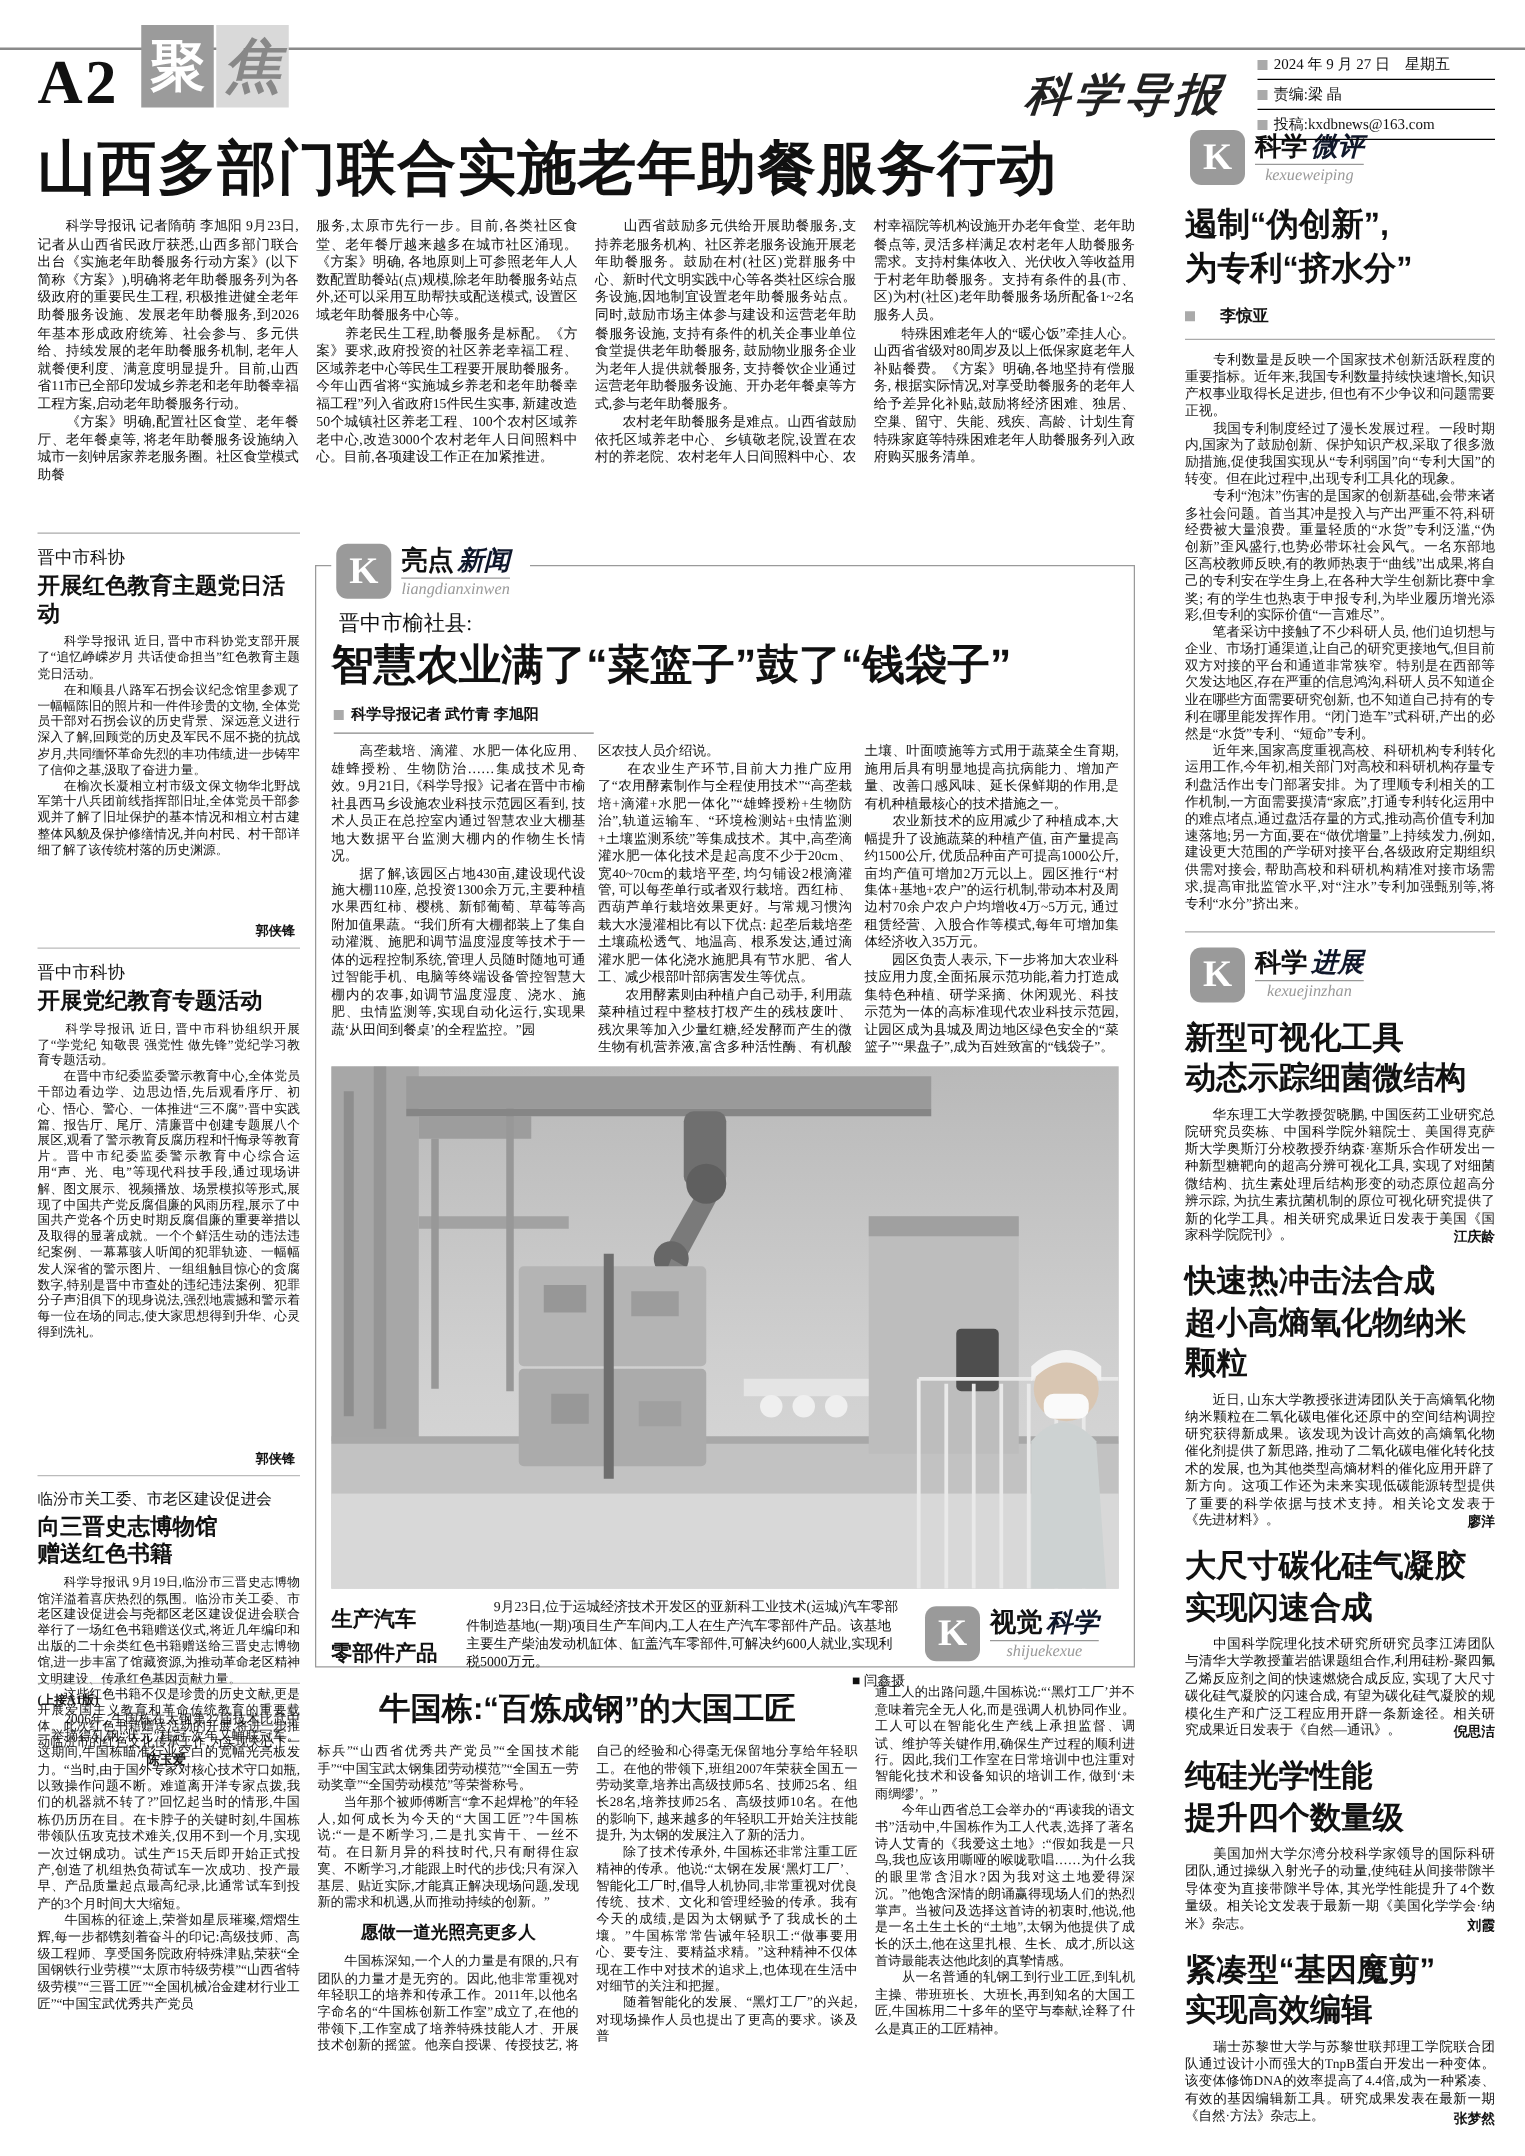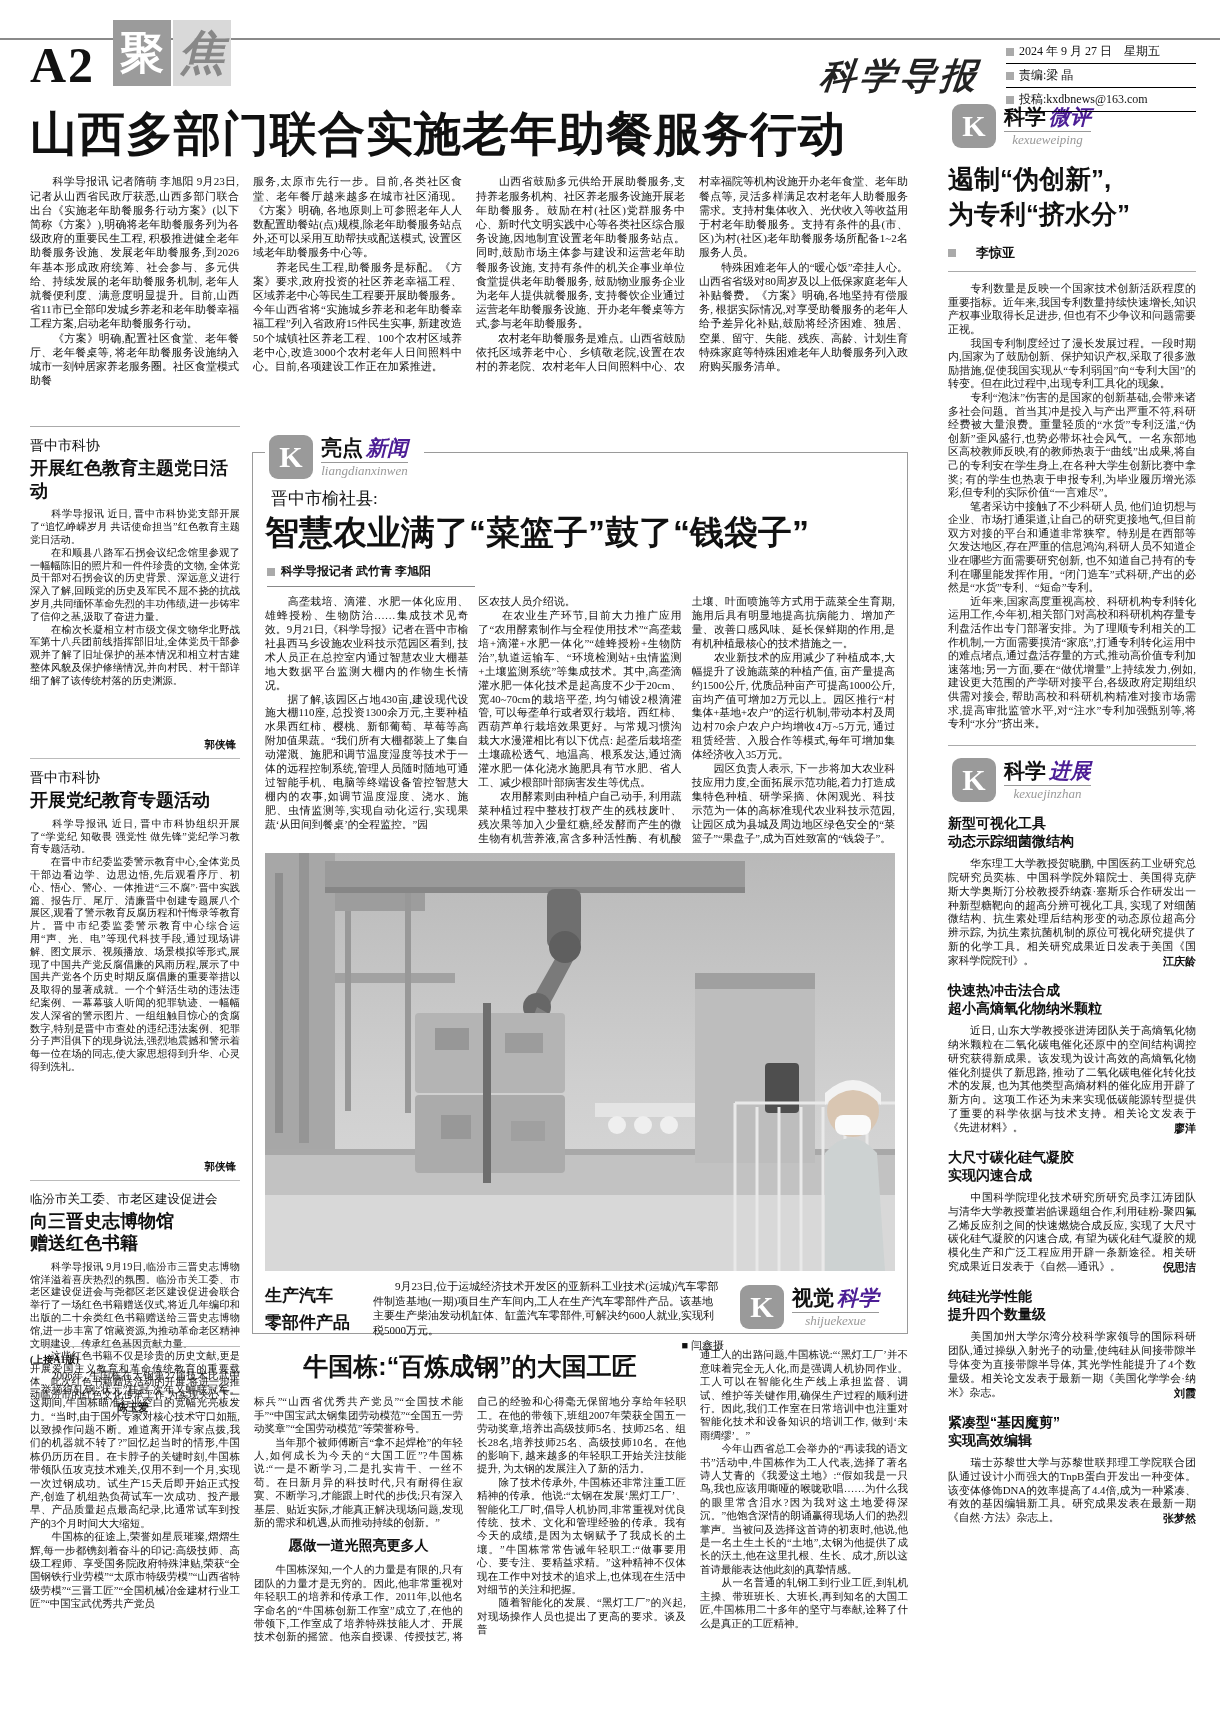--- a/index.html
+++ b/index.html
@@ -49,21 +49,21 @@
   .lc-art:last-child .lc-author{ border-bottom:none;text-align:center; }
   
   .highlight-box{ flex:1; border:1px solid #9a9a9a; margin-top:26px; padding:0 12px 8px; position:relative; }
   .klogo-row{ display:inline-flex; gap:8px; align-items:center; background:#fff; padding:0 16px 0 4px; }
   .hl-logo{ margin-top:-24px; }
   .kbox{ width:44px; height:44px; background:#9a9a9a; border-radius:9px; color:#fff;
          font-weight:bold; font-size:30px; display:flex; align-items:center; justify-content:center;
          font-family:"Liberation Serif",serif; }
   .ktxt{ line-height:1; }
   .kcn-b{ font-family:"Liberation Sans","DejaVu Sans",sans-serif; font-weight:800; font-size:21px; }
-  .kcn-s{ font-style:italic; font-weight:bold; font-size:21px; color:#4c1d95; margin-left:3px; }
+  .kcn-s{ font-style:italic; font-weight:bold; font-size:21px; color:#0f172a; margin-left:3px; }
   .kpy{ font-style:italic; color:#999; font-size:13px; border-top:1px solid #999; margin-top:3px; padding-top:1px;text-align:center; }
   .hl-kicker{ font-size:17px; margin:8px 0 2px 6px; }
   .hl-headline{ font-family:"Liberation Sans","DejaVu Sans",sans-serif; font-weight:900;
                 font-size:34px; letter-spacing:0; line-height:1.2; margin:2px 0 10px; white-space:nowrap; }
   .hl-byline{ font-size:12px; font-weight:bold; display:flex; align-items:center; gap:6px;
               border-bottom:1px solid #888; width:208px; padding-bottom:6px; margin:0 0 8px 2px; }
   .cols3{ display:flex; gap:10px; height:250px; overflow:hidden; }
   .cols3 .col{ flex:1; font-size:10.8px; line-height:13.9px; }
   .photo-wrap{ margin-top:8px; height:418px; overflow:hidden; background:#cfcfcf; }
   .caption-row{ display:flex; gap:12px; margin-top:8px; align-items:flex-start; }
@@ -74,21 +74,21 @@
   .visual-logo{ flex:0 0 auto; margin-top:6px; }
   
   .wp-headline{ font-family:"Liberation Sans","DejaVu Sans",sans-serif; font-weight:800;
                 font-size:26px; line-height:1.35; margin:14px 0 12px; white-space:pre-line; }
   .wp-author{ display:flex; gap:20px; align-items:center; font-size:13px; font-weight:bold;
               border-bottom:1px solid #aaa; padding-bottom:9px; margin-bottom:10px; }
   .wp-body{ font-size:11px; line-height:13.6px; color:#1a1a1a; overflow:hidden; max-height:492px; }
   .sb-divider{ border-top:1px solid #aaa; margin:14px 0 12px; }
   .jz-art{ margin-top:12px; }
   .jz-title{ font-family:"Liberation Sans","DejaVu Sans",sans-serif; font-weight:700;
-             font-size:14px; line-height:1.3; margin-bottom:7px; white-space:pre-line; }
+             font-size:25px; line-height:1.3; margin-bottom:7px; white-space:pre-line; }
   .jz-body{ font-size:10.8px; line-height:13.8px; }
   .jz-author{ text-align:right; font-size:11px; font-weight:bold; margin-top:-13.8px; }
   
   .bottom-story{ display:flex; gap:14px; margin-top:12px; height:400px; overflow:hidden; }
   .bs-col1{ width:210px; flex:0 0 auto; border-top:1px solid #bbb; padding-top:6px; }
   .bs-cont{ font-size:10px; font-weight:bold; margin-bottom:2px; }
   .bs-body{ font-size:10.5px; line-height:13.4px; }
   .bs-mid{ width:432px; flex:0 0 auto; }
   .bs-headline{ font-family:"Liberation Sans","DejaVu Sans",sans-serif; font-weight:800;
                 font-size:25px; text-align:center; margin:4px 0 12px; white-space:nowrap; }

